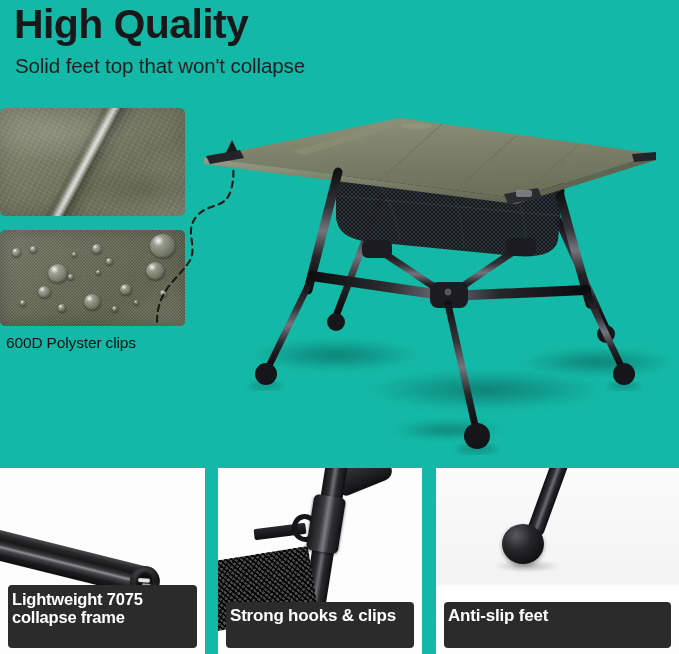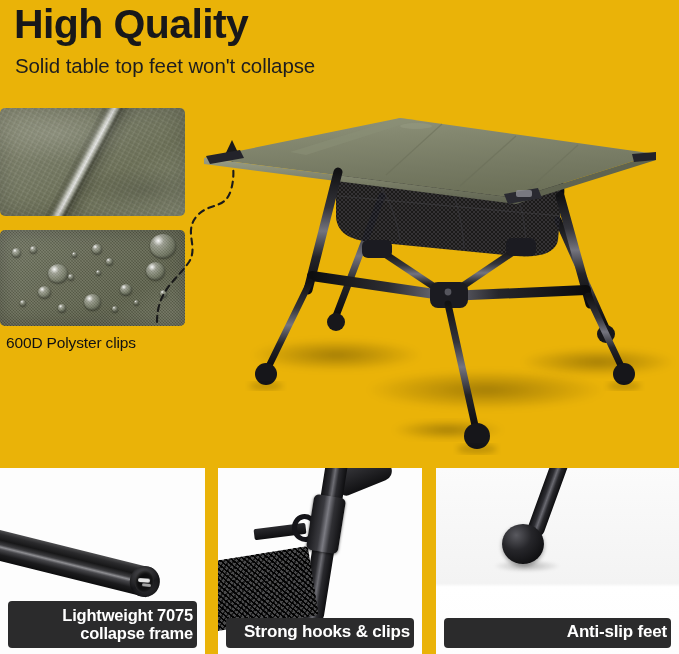--- a/index.html
+++ b/index.html
@@ -3,21 +3,21 @@
 <meta charset="utf-8">
 <title>High Quality Table Infographic</title>
 <style>
   * { box-sizing: border-box; margin: 0; padding: 0; }
   html, body {
     width: 679px; height: 654px;
     background: #ffffff;
     font-family: "Liberation Sans", sans-serif;
     overflow: hidden;
   }
-  .page { position: relative; width: 679px; height: 654px; background: #eab308; }
+  .page { position: relative; width: 679px; height: 654px; background: #14b8a6; }
 
   
   .headline {
     position: absolute; left: 14px; top: 2px;
     font-size: 41px; font-weight: bold; letter-spacing: -0.6px;
     color: #18181a; line-height: 1.08;
     font-family: "Liberation Sans", sans-serif;
   }
   .subhead {
     position: absolute; left: 15px; top: 54px;
@@ -103,24 +103,24 @@
   .fp1 { left: 0px;   width: 205px; }
   .fp2 { left: 218px; width: 204px; }
   .fp3 { left: 436px; width: 243px; }
 
   .fp-photo { position: absolute; left: 0; top: 0; width: 100%; height: 100%; overflow: hidden; }
 
   .caption {
     position: absolute; left: 8px; right: 8px; bottom: 6px;
     background: #2b2b2c; color: #ffffff;
     border-radius: 4px;
-    text-align: right;
+    text-align: left;
     font-weight: bold;
     letter-spacing: -0.2px;
-    padding: 5px 4px 6px;
+    padding: 5px 4px 22px;
     line-height: 1.10;
     font-size: 17px;
   }
   .cap2line { font-size: 16.5px; }
 
   
   .tube {
     position: absolute; left: -26px; top: 56px;
     width: 184px; height: 30px;
     transform: rotate(14deg); transform-origin: left center;
@@ -226,21 +226,21 @@
     background: radial-gradient(ellipse at center, rgba(0,0,0,0.26), rgba(0,0,0,0) 72%);
     filter: blur(1.6px);
   }
 </style>
 </head>
 <body>
 
 <div class="page">
 
   <div class="headline">High Quality</div>
-  <div class="subhead">Solid table top feet won't collapse</div>
+  <div class="subhead">Solid feet top that won't collapse</div>
 
   <div class="panel-fabric">
     <div class="seam2"></div>
     <div class="hl"></div>
   </div>
 
   <div class="panel-water">
     <div class="weave"></div>
     <div class="drop" style="left:150px; top:4px;  width:26px; height:24px;"></div>
     <div class="drop" style="left:146px; top:32px; width:19px; height:18px;"></div>

